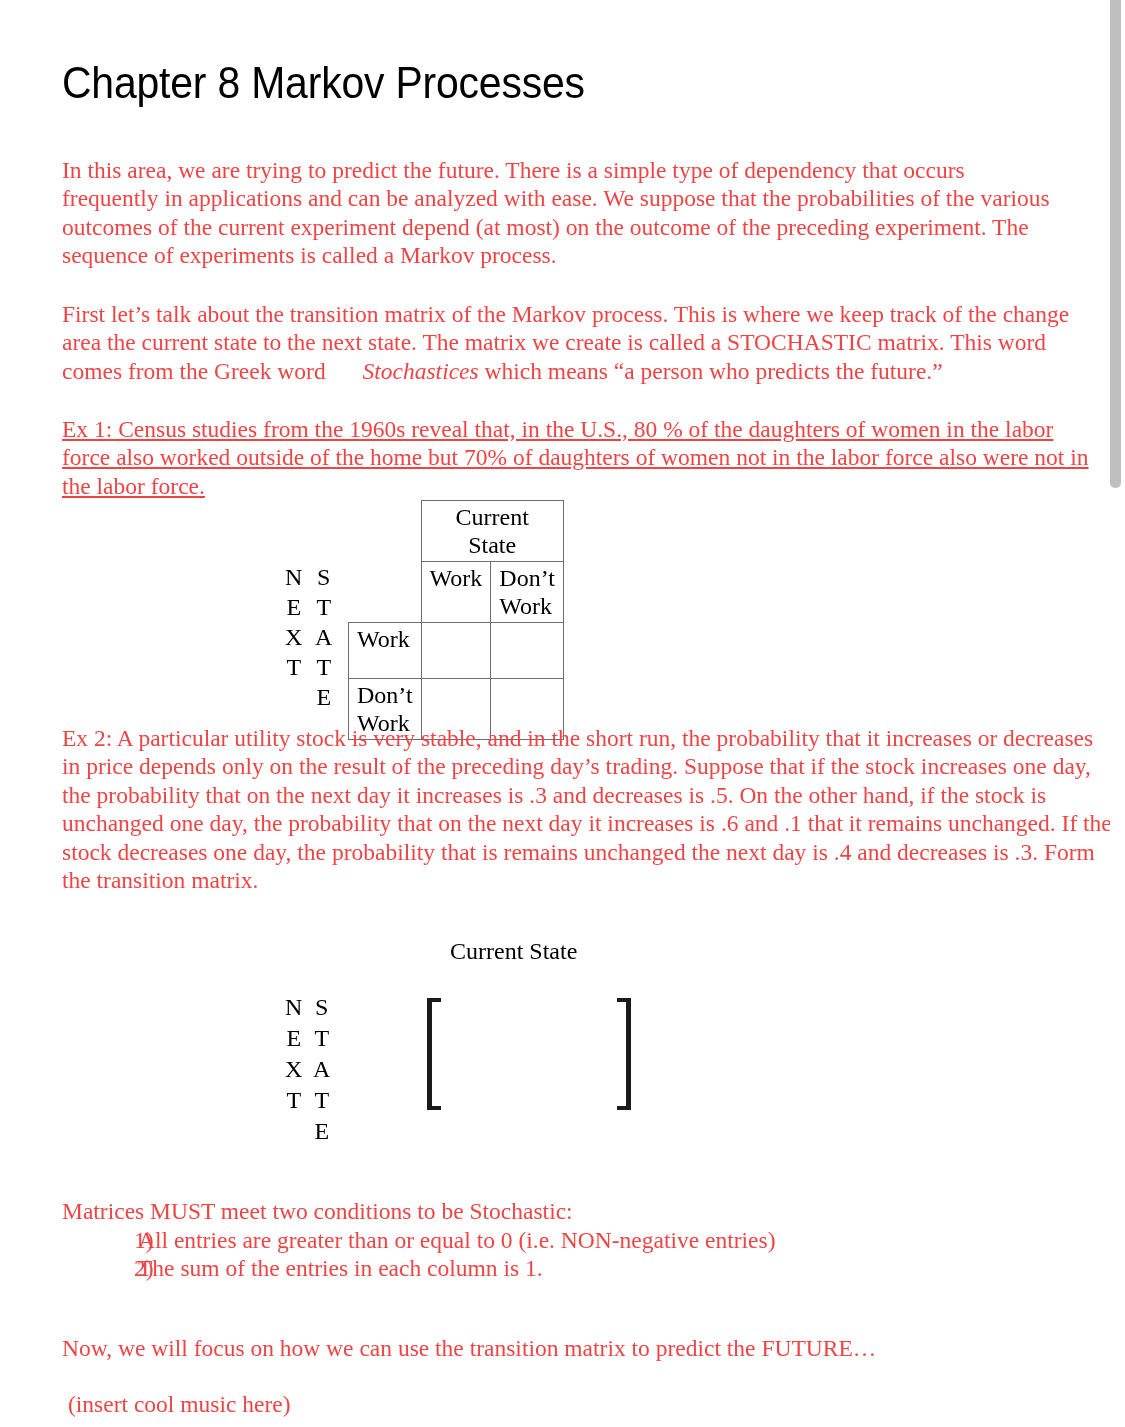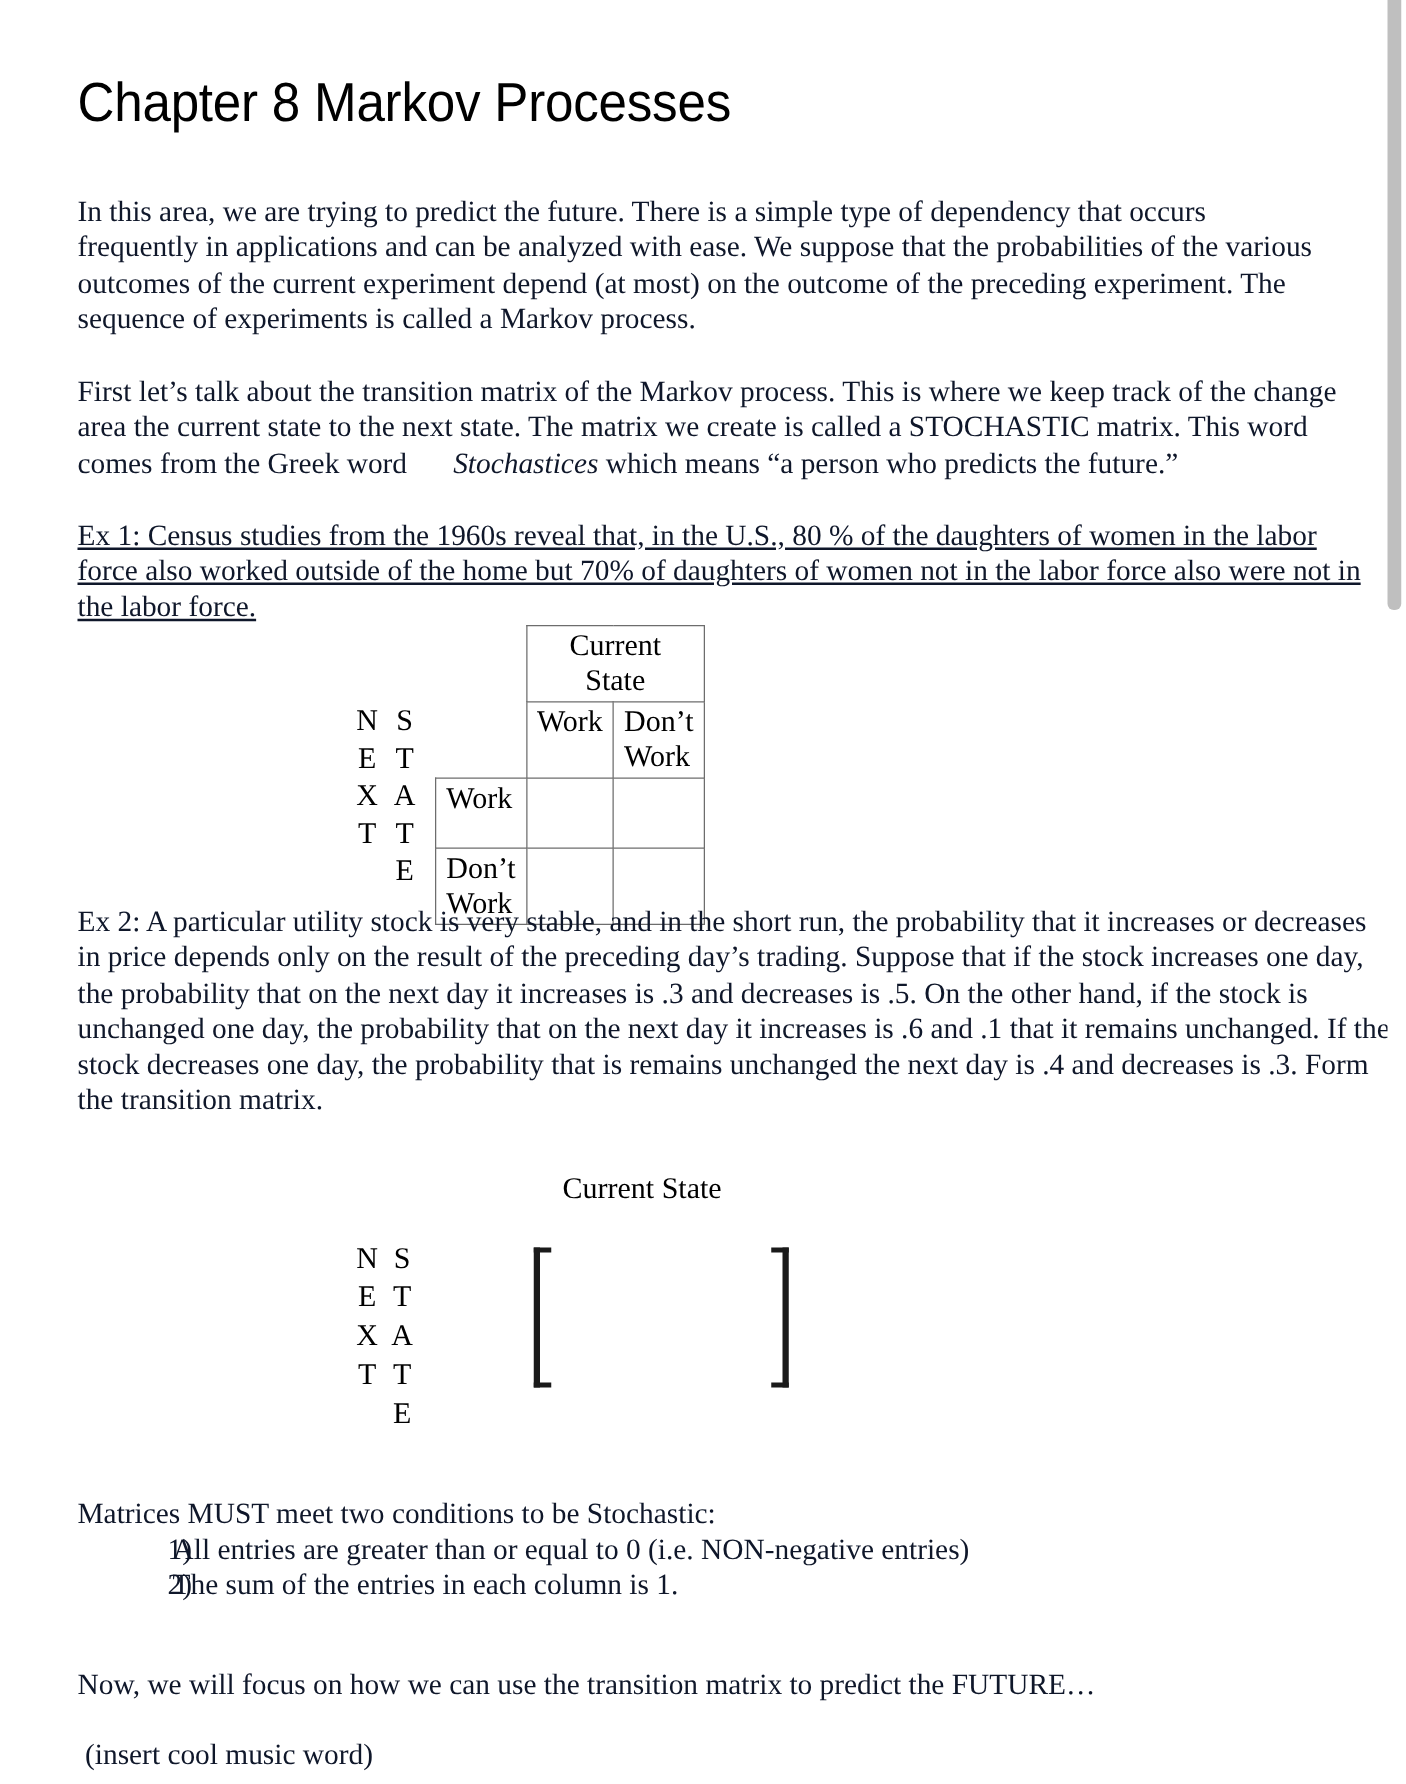--- a/index.html
+++ b/index.html
@@ -38,21 +38,21 @@
     transform: scaleX(0.93);
     transform-origin: left top;
   }
 
   
   .para {
     position: absolute;
     font-size: 23.5px;
     line-height: 28.5px;
     text-align: left;
-    color: #0f172a;
+    color: #ef4444;
   }
   .para i { font-style: italic; margin-left: 31px; }
 
   #p-intro   { left: 62px; top: 132px;  width: 1000px; }
   #p-trans   { left: 62px; top: 276px;  width: 1030px; }
   #p-ex1     { left: 62px; top: 391px;  width: 1040px; text-decoration: underline; }
   #p-ex2     { left: 62px; top: 700px;  width: 1050px; }
   #p-stoch   { left: 62px; top: 1197px; width: 900px; }
   #p-now     { left: 62px; top: 1310px; width: 900px; }
   #p-music   { left: 68px; top: 1366px; width: 600px; }
@@ -282,19 +282,19 @@
         <span class="txt">All entries are greater than or equal to 0 (i.e. NON-negative entries)</span>
       </li>
       <li>
         <span class="num">2)</span>
         <span class="txt">The sum of the entries in each column is 1.</span>
       </li>
     </ul>
   </div>
 
   <p class="para" id="p-now">Now, we will focus on how we can use the transition matrix to predict the FUTURE…</p>
-  <p class="para" id="p-music">(insert cool music word)</p>
+  <p class="para" id="p-music">(insert cool music here)</p>
 
   <div id="scrollbar-track">
     <div id="scrollbar-thumb" style="background: rgb(191, 191, 191);"></div>
   </div>
 
 </div>
 
 </body></html>

